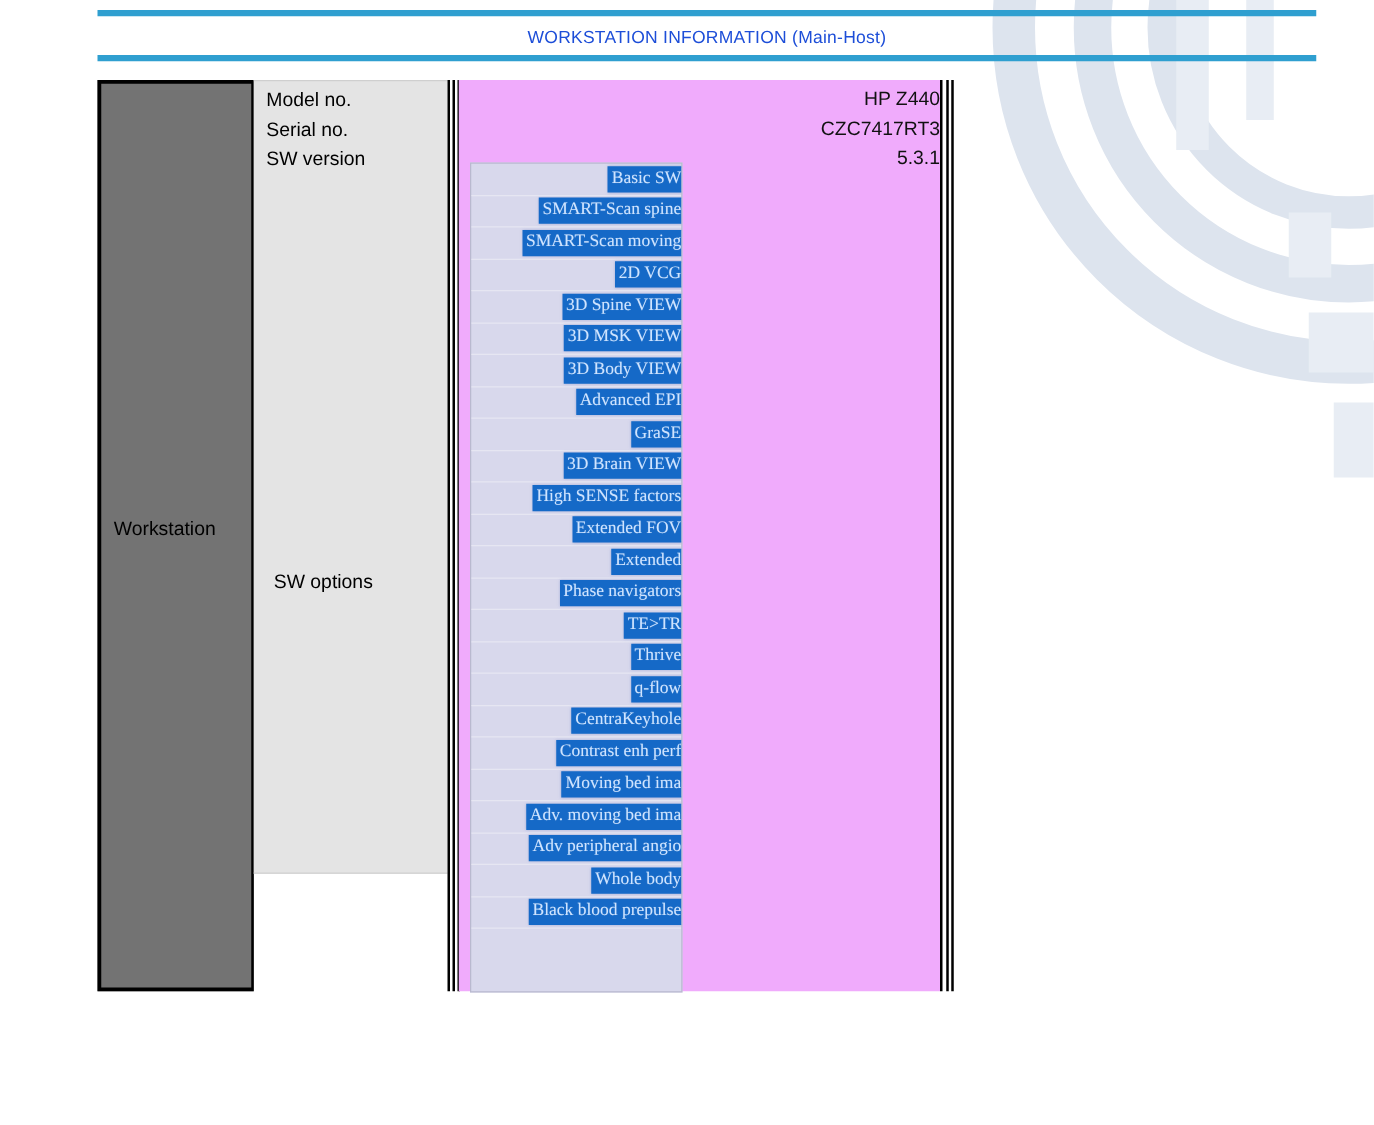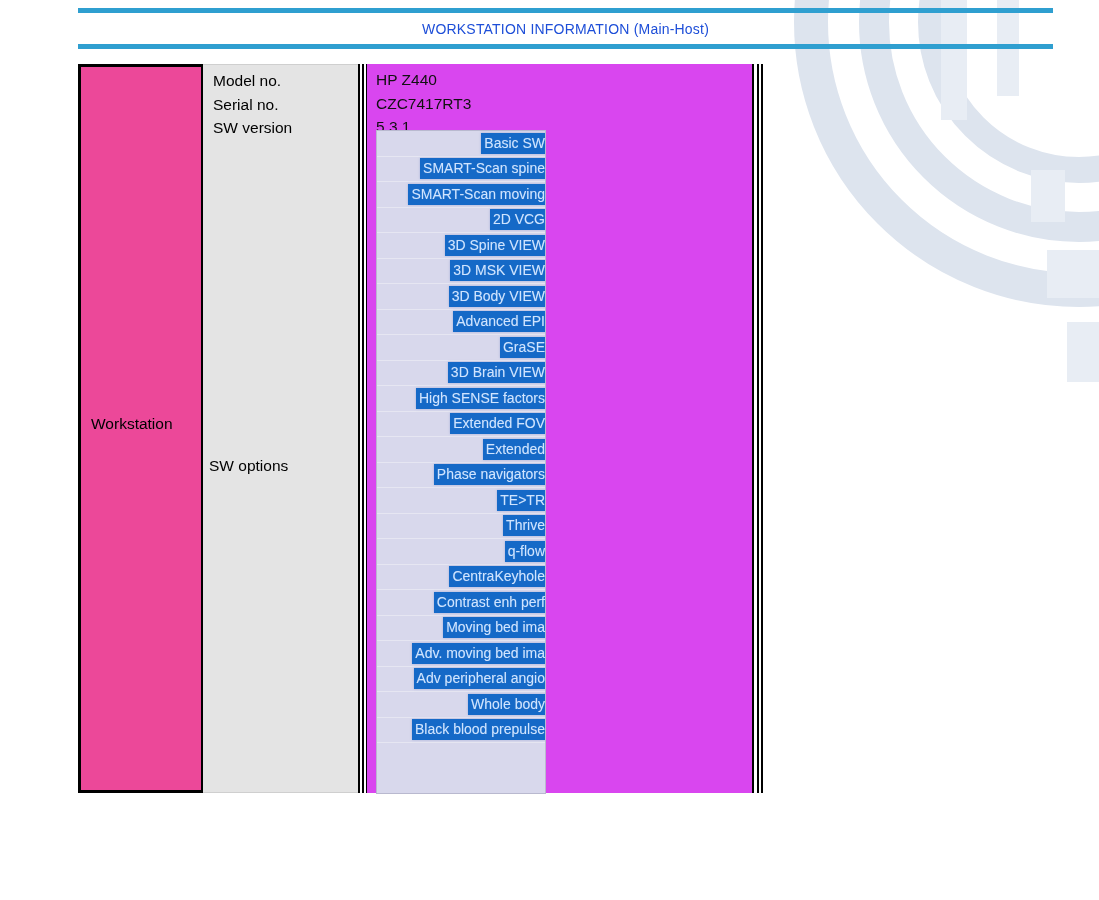--- a/index.html
+++ b/index.html
@@ -60,55 +60,55 @@
   }
   #table-inner {
     display: flex;
     align-items: stretch;
   }
 
   
   #col-category {
     width: 125px;
     height: 729px;
-    background: #ec4899;
+    background: #737373;
     border: 3px solid #000000;
     border-right: 2px solid #000000;
     box-sizing: border-box;
     position: relative;
   }
   #category-label {
     position: absolute;
     left: 10px;
     top: 348px;
     font-size: 15.5px;
     color: #000;
     white-space: nowrap;
   }
 
   
   #col-fields {
     width: 155px;
-    height: 729px;
+    height: 635px;
     background: #e4e4e4;
     box-sizing: border-box;
     border-top: 1px solid #cfcfcf;
     border-bottom: 1px solid #cfcfcf;
     position: relative;
     padding-left: 10px;
   }
   .field-label {
     font-size: 15.5px;
     line-height: 23.5px;
     white-space: nowrap;
   }
   #fields-top { padding-top: 4px; }
   #field-swoptions {
     position: absolute;
-    left: 6px;
+    left: 16px;
     top: 392px;
     font-size: 15.5px;
     white-space: nowrap;
   }
 
   
   .triple-divider {
     width: 9px;
     height: 729px;
     position: relative;
@@ -124,23 +124,24 @@
   }
   .triple-divider i:nth-child(1) { left: 0px; }
   .triple-divider i:nth-child(2) { left: 4px; }
   .triple-divider i:nth-child(3) { left: 8px; }
 
   
   #col-values {
     width: 385px;
     height: 729px;
     position: relative;
-    background: #d946ef;
+    background: #f0abfc;
     box-sizing: border-box;
     padding-left: 9px;
+    text-align: right;
   }
   .value-text {
     font-size: 15.5px;
     line-height: 23.5px;
     white-space: nowrap;
     color: #111;
   }
   #values-top { padding-top: 4px; }
 
   
@@ -168,20 +169,21 @@
     color: #cfe4ff;
     font-size: 14px;
     line-height: 18px;
     padding: 1px 2px 2px 3px;
     white-space: nowrap;
     overflow: hidden;
     max-width: 168px;
     box-shadow: 0 0 2px rgba(120,140,200,0.55);
     margin-right: -2px;
     text-shadow: 0 0 1px rgba(255,255,255,0.25);
+    font-family: Liberation Serif, serif;
   }
 
   
   #right-rules {
     position: absolute;
     left: 752px;
     top: 64px;
     width: 11px;
     height: 729px;
     z-index: 2;

